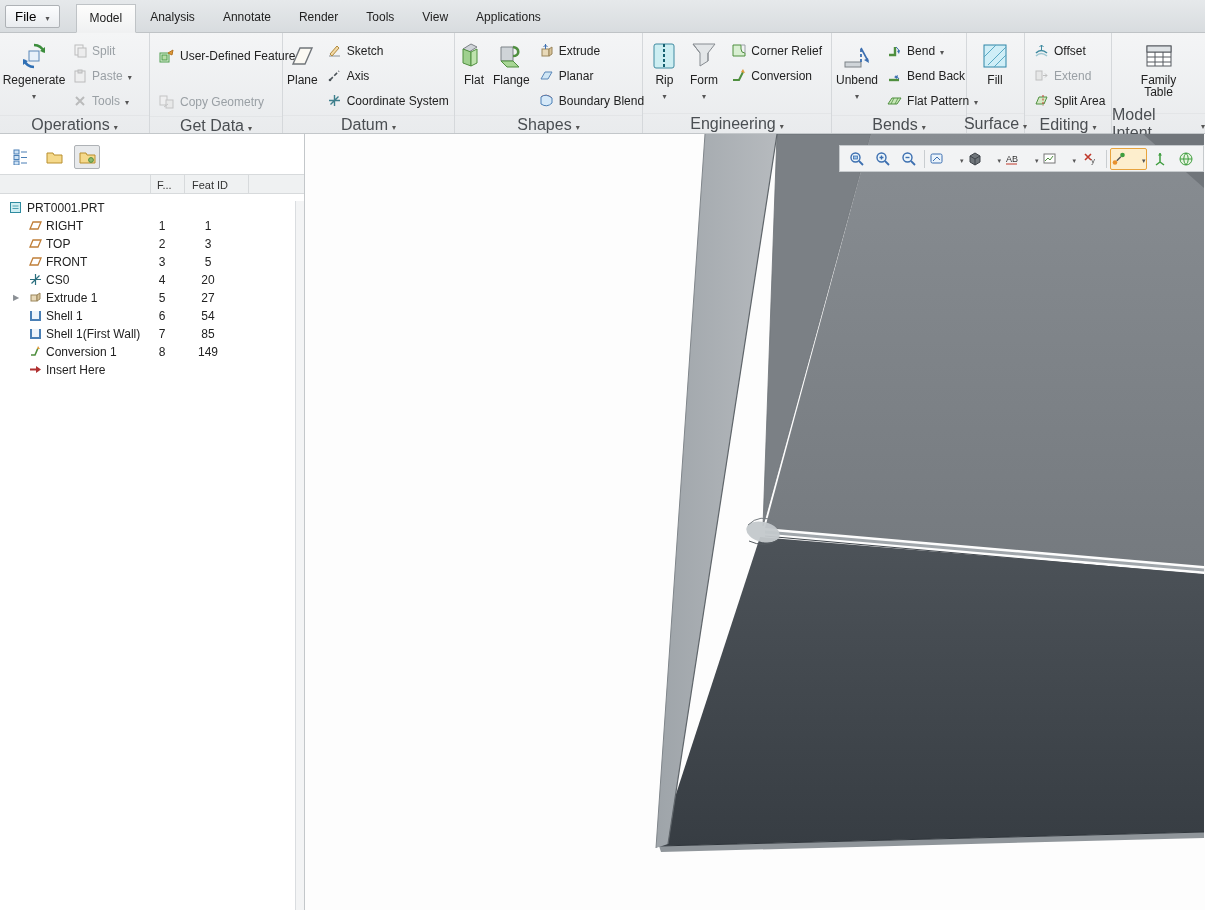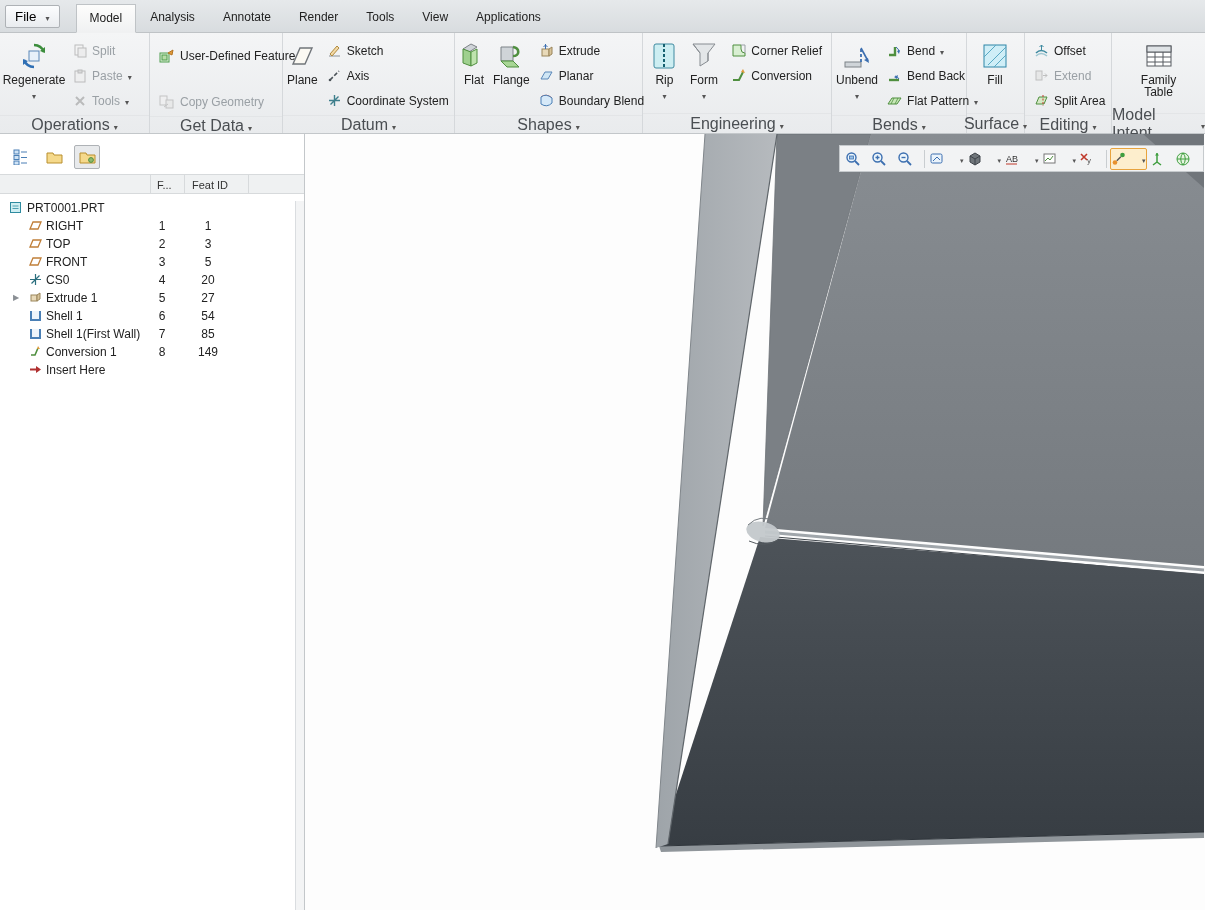--- a/index.html
+++ b/index.html
@@ -63,21 +63,21 @@
   .trow.root .lb{left:27px}
   .trow .exp{position:absolute;left:13px;top:4px;font-size:8px;color:#8a8f94}
   .cf{position:absolute;left:150px;width:24px;top:2px;text-align:center}
   .cid{position:absolute;left:184px;width:48px;top:2px;text-align:center}
   .vtrack{position:absolute;right:0;top:67px;bottom:0;width:9px;background:#f3f4f5;
     border-left:1px solid #dadde0}
 
   .graphics{flex:1;position:relative;background:#fdfdfd;overflow:hidden}
   .gfx-toolbar{position:absolute;left:534px;top:11px;height:27px;display:flex;align-items:center;
     gap:1px;padding:2px 4px;background:#f2f3f4;border:1px solid #c6cacd}
-  .gibtn{min-width:25px;height:22px;display:flex;align-items:center;justify-content:space-between;
+  .gibtn{min-width:25px;height:22px;display:flex;align-items:center;justify-content:center;
     gap:15px;border:1px solid transparent;border-radius:2px}
   .gibtn.sel{border-color:#e8a33d;background:#fdeecd}
   .gsep{width:1px;height:18px;background:#c9cdd0;margin:0 2px}
   .cr2::after{content:"▾";font-size:7px;color:#555}
   svg{display:block}
 </style>
 </head>
 <body>
 
 <div class="tabbar">

